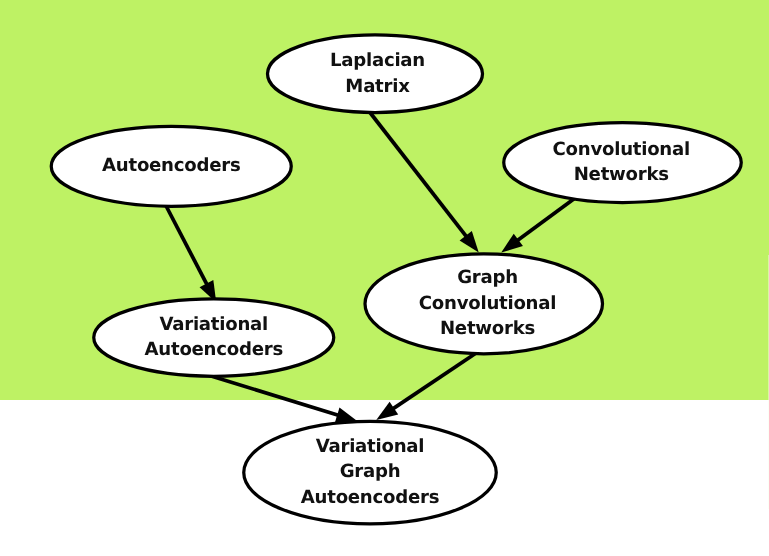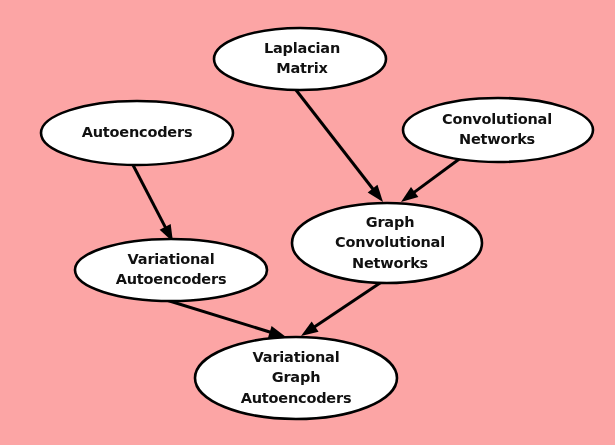--- a/index.html
+++ b/index.html
@@ -10,22 +10,22 @@
   }
   body {
     width: 615px;
     height: 445px;
     overflow: hidden;
     font-family: "DejaVu Sans", "Liberation Sans", sans-serif;
   }
   #diagram-root {
     position: relative;
     width: 615px;
-    height: 445px;
-    background: #fca5a5;
+    height: 320px;
+    background: #bef264;
   }
   svg#graph-canvas {
     display: block;
     width: 615px;
     height: 445px;
   }
   .node-ellipse {
     fill: #ffffff;
     stroke: #000000;
     stroke-width: 2.6;

